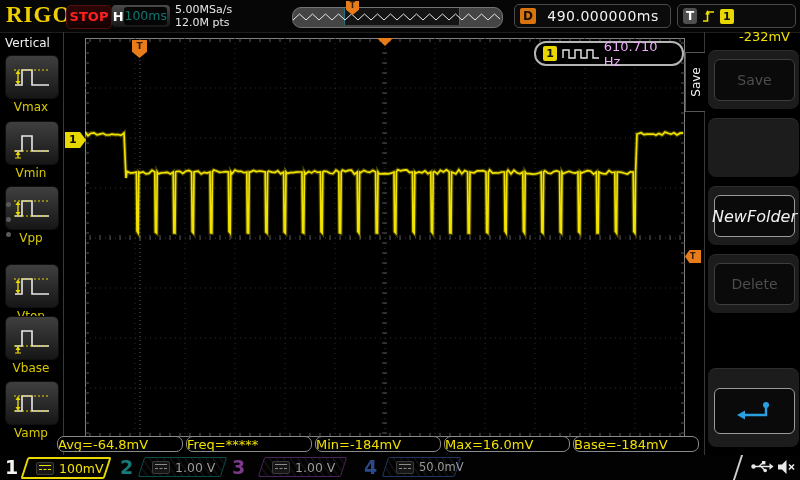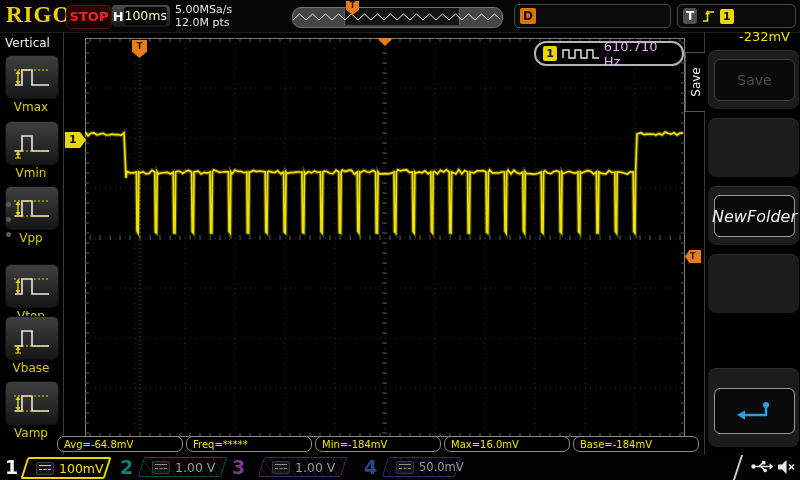--- a/index.html
+++ b/index.html
@@ -10,21 +10,21 @@
   #topbar{left:0;top:0;width:800px;height:32px;background:#060606;border-bottom:1px solid #1d1d1d;}
   #logo{left:6px;top:2px;font-family:"Liberation Serif","DejaVu Serif",serif;font-weight:bold;
         font-size:23px;color:#f0cf00;letter-spacing:1px;}
   #stop-btn{left:66px;top:5px;width:44px;height:22px;border-radius:5px;
         background:linear-gradient(#2e0606,#140202);border:1px solid #521010;
         color:#ff2121;font-weight:bold;font-size:13px;text-align:center;line-height:21px;}
   #hbox{left:112px;top:5px;width:58px;height:22px;border-radius:4px;
         background:linear-gradient(#4a4a4a,#171717);display:flex;align-items:center;}
   #hbox .hlet{width:16px;text-align:center;font-weight:bold;font-size:13px;color:#fff;}
   #hbox .hval{flex:1;margin:2px 3px 2px 0;background:#050505;border-radius:3px;
-        font-size:12.5px;color:#fef9c3;text-align:center;line-height:18px;}
+        font-size:12.5px;color:#0f766e;text-align:center;line-height:18px;}
   #srate{left:175px;top:3px;font-size:11px;line-height:13px;color:#e8e8e8;}
   #preview{left:292px;top:7px;width:209px;height:19px;background:#454545;
         border:1px solid #747474;border-radius:9px;}
   #preview .win{position:absolute;left:51px;top:0;width:114px;height:17px;background:#141414;
         border-left:1px solid #2a6f80;border-right:1px solid #2a6f80;}
   #preview svg{position:absolute;left:0;top:0;}
   #pv-flag{left:346px;top:1px;width:13px;height:14px;background:#e87c1a;
         clip-path:polygon(0 0,100% 0,100% 62%,50% 100%,0 62%);
         color:#3a1c00;font-size:8px;font-weight:bold;text-align:center;line-height:10px;}
   .readbox{height:24px;background:#0b0b0b;border:1px solid #4a4a4a;border-radius:5px;
@@ -73,21 +73,21 @@
   .mslot{position:absolute;left:3px;width:91px;height:58px;background:#1c1c1c;border-radius:8px;
         border-top:1px solid #2e2e2e;}
   .mbtn{position:absolute;left:9px;width:79px;height:40px;border-radius:6px;background:#0a0a0a;
         display:flex;align-items:center;justify-content:center;font-size:14px;cursor:pointer;}
   .mbtn.on{border:1px solid #9a9a9a;color:#f2f2f2;}
   .mbtn.off{border:1px solid #3e3e3e;color:#4d4d4d;}
   #back-slot{top:336px;height:78px;}
   #back-btn{top:356px;height:44px;}
   
   .meas{position:absolute;top:436px;width:126px;height:16px;background:#000;border:1px solid #8a8a8a;
-        border-radius:7px;font-size:10px;color:#f0e000;line-height:15px;padding-left:6px;box-sizing:border-box;
+        border-radius:7px;font-size:13px;color:#f0e000;line-height:15px;box-sizing:border-box;
         white-space:nowrap;overflow:hidden;}
   
   #chbar{left:0;top:455px;width:800px;height:25px;background:#020202;}
   .chnum{position:absolute;top:1px;font-size:19px;font-weight:bold;line-height:23px;}
   .chpara{position:absolute;top:2px;height:18px;transform:skewX(-18deg);border-radius:2px;}
   .chinner{transform:skewX(18deg);display:flex;align-items:center;height:100%;gap:5px;padding-left:10px;}
   .cscale{font-size:12.5px;}
   .coupl{width:16px;height:11px;background:#161616;border:1px solid #3a3a3a;border-radius:2px;
         position:relative;flex:0 0 auto;}
   .coupl .l1{top:3px;border-top:1.5px solid;}
@@ -114,20 +114,21 @@
   </div>
   <div id="preview" class="abs">
     <div class="win"></div>
     <svg width="207" height="17">
         <path id="pv-path" fill="none" stroke="#e8e8e8" stroke-width="1" d="M0,12 L6.5,6 L13.0,12 L19.5,6 L26.0,12 L32.5,6 L39.0,12 L45.5,6 L52.0,12 L58.5,6 L65.0,12 L71.5,6 L78.0,12 L84.5,6 L91.0,12 L97.5,6 L104.0,12 L110.5,6 L117.0,12 L123.5,6 L130.0,12 L136.5,6 L143.0,12 L149.5,6 L156.0,12 L162.5,6 L169.0,12 L175.5,6 L182.0,12 L188.5,6 L195.0,12 L201.5,6 L208.0,12"></path>
       </svg>
   </div>
   <div id="pv-flag" class="abs">T</div>
   <div id="dbox" class="abs readbox">
     <div class="badge">D</div>
+    <div class="dval">490.000000ms</div>
   </div>
   <div id="tbox" class="abs readbox">
     <div class="tlet">T</div>
     <svg width="13" height="16">
       <path d="M1,13 H5.5 V4 H12" fill="none" stroke="#f0e000" stroke-width="1.6"></path>
       <polygon points="3.2,6.5 5.5,2 7.8,6.5" fill="#f0e000"></polygon>
     </svg>
     <div class="chb">1</div>
     <div class="tval">-232mV</div>
   </div>
@@ -552,20 +553,21 @@
     <div class="fval">610.710 Hz</div>
   </div>
 
   <div id="rmenu" class="abs">
       <div class="mslot" style="top: 18px;"></div>
       <div class="mbtn off" style="top: 27px;">Save</div>
       <div class="mslot" style="top: 86px;"></div>
       <div class="mslot" style="top: 154px;"></div>
       <div class="mbtn on" style="top: 163px; font-size: 16px; font-style: italic;">NewFolder</div>
       <div class="mslot" style="top: 222px;"></div>
+      <div class="mbtn off" style="top: 231px;">Delete</div>
       <div class="mslot" id="back-slot"></div>
       <div class="mbtn on" id="back-btn">
         <svg width="40" height="26">
           <path d="M9,17 H31 V9" fill="none" stroke="#2aa0e0" stroke-width="2.4"></path>
           <circle cx="31" cy="7" r="3" fill="#2aa0e0"></circle>
           <polygon points="10,12.5 10,21.5 2,17" fill="#2aa0e0"></polygon>
         </svg>
       </div>
     </div>
   <div id="save-tab" class="abs">

